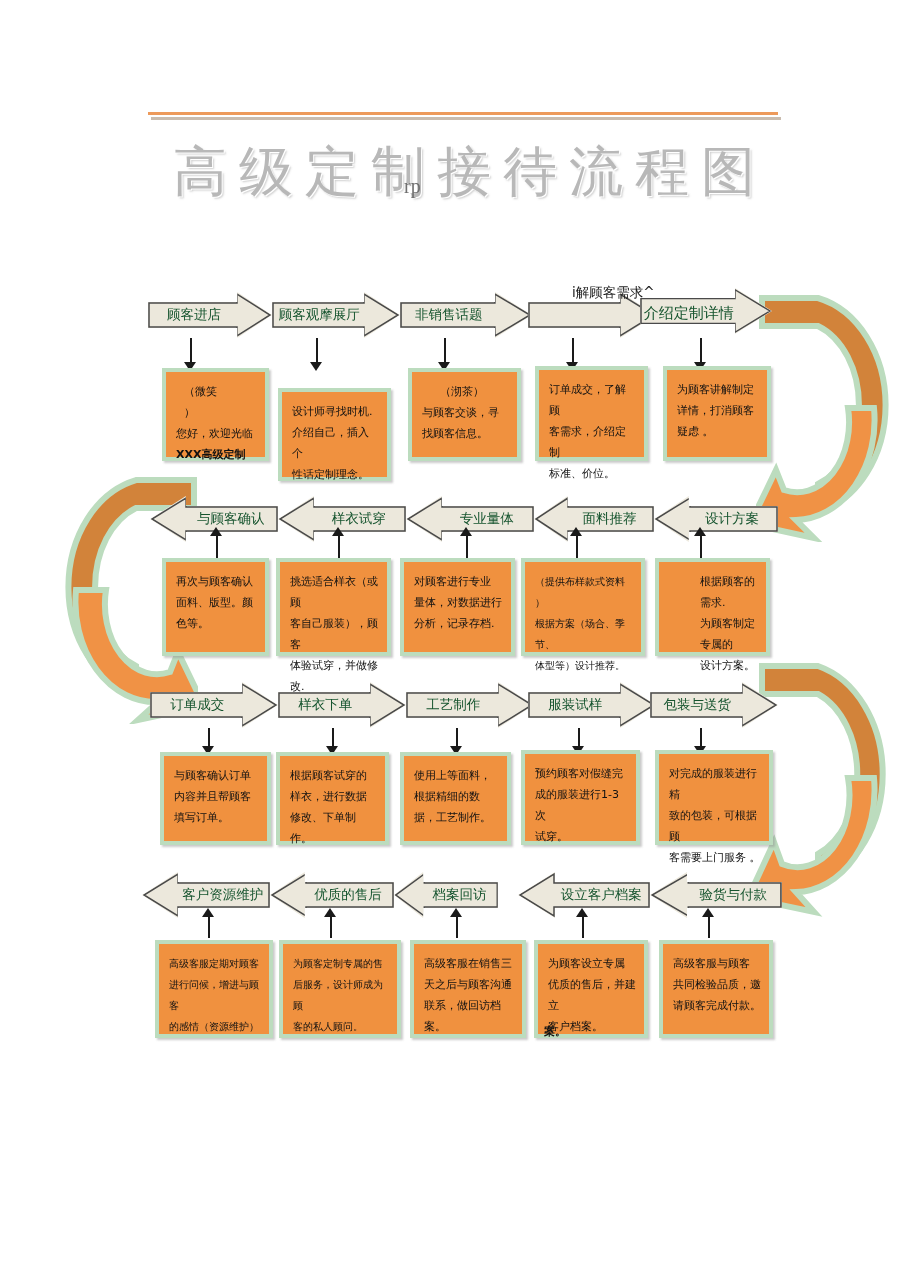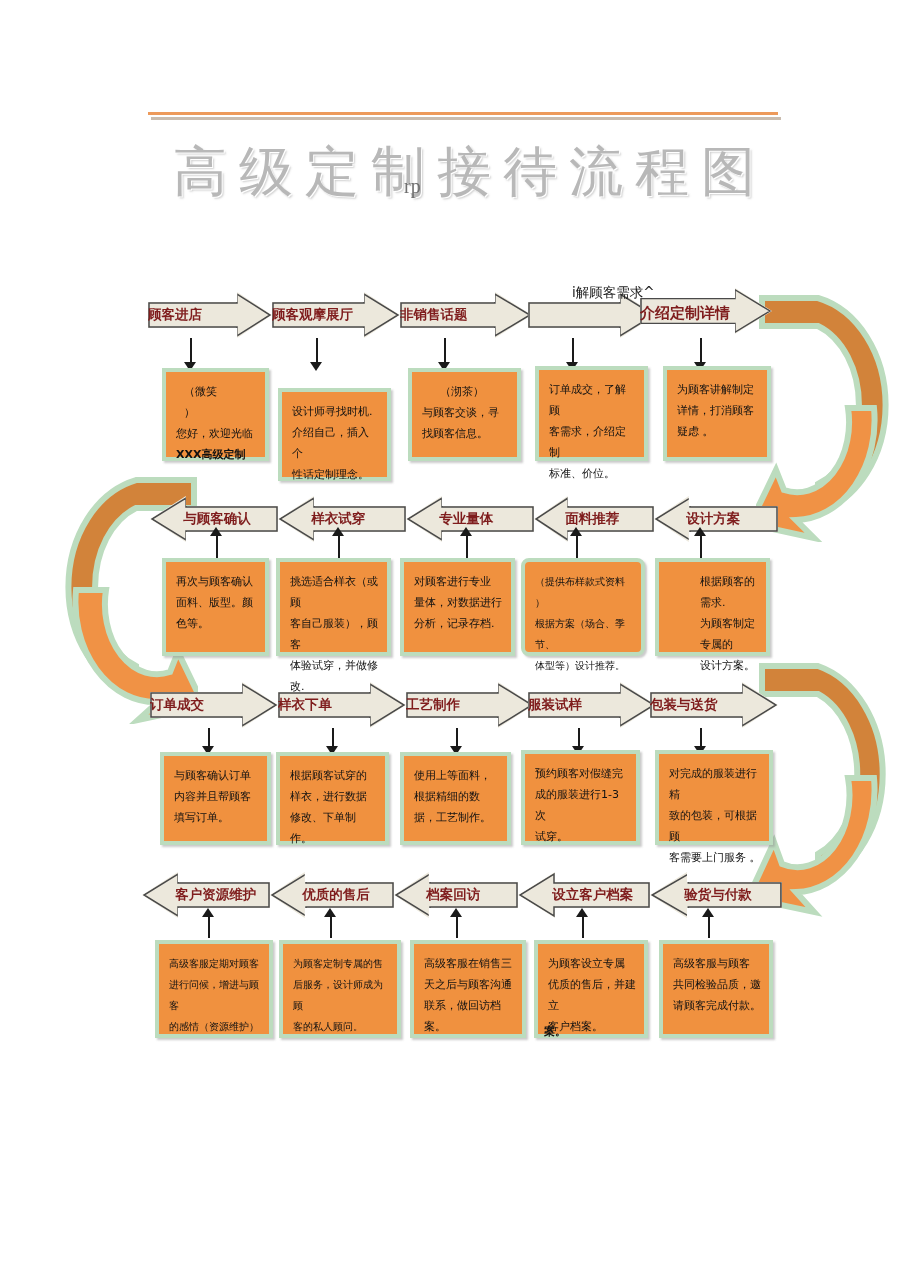--- a/index.html
+++ b/index.html
@@ -11,22 +11,22 @@
   #title-rule-shadow{position:absolute;left:151px;top:117px;width:630px;height:3px;background:#C9BCAF;}
   #page-title{position:absolute;left:150px;top:132px;width:640px;height:80px;
       font-size:54px;letter-spacing:12px;color:#B8B8B8;font-weight:400;
       text-align:center;line-height:80px;white-space:nowrap;
       text-shadow:1px 1px 0 #ffffff, 2px 2px 2px rgba(120,120,120,.35);}
   #title-artifact{position:absolute;left:404px;top:175px;font-size:20px;color:#6f6f6f;
       font-family:"Liberation Serif",serif;}
 
   
   .arrow{position:absolute;height:46px;background:#ECE8DC;border:1px solid #4a4a4a;
-      box-sizing:border-box;font-size:13.5px;color:#7f1d1d;line-height:44px;
-      white-space:nowrap;font-weight:bold;}
+      box-sizing:border-box;font-size:13.5px;color:#14532d;line-height:44px;
+      text-align:center;white-space:nowrap;}
   .arrow.right{clip-path:polygon(0 22%,72% 22%,72% 0,100% 50%,72% 100%,72% 78%,0 78%);
       border:none;}
   .arrow.left{clip-path:polygon(100% 22%,28% 22%,28% 0,0 50%,28% 100%,28% 78%,100% 78%);
       border:none;}
   .arrow .lbl{position:relative;z-index:2;display:block;}
   .arrow.right .lbl{padding-right:26%;}
   .arrow.left  .lbl{padding-left:26%;}
   .arrow svg{position:absolute;left:0;top:0;width:100%;height:100%;z-index:1;}
 
   .arrow-empty .lbl{visibility:hidden;}
@@ -196,21 +196,21 @@
 <div class="note" style="left:276px;top:558px;width:115px;height:98px;">
   <span>挑选适合样衣（或顾</span>
   <span>客自己服装），顾客</span>
   <span>体验试穿，并做修改.</span>
 </div>
 <div class="note" style="left:400px;top:558px;width:115px;height:98px;">
   <span>对顾客进行专业</span>
   <span>量体，对数据进行</span>
   <span>分析，记录存档.</span>
 </div>
-<div class="note" style="left:521px;top:558px;width:124px;height:98px;font-size:10px;border-radius:8px;">
+<div class="note" style="left:521px;top:558px;width:124px;height:98px;font-size:10px;">
   <span>（提供布样款式资料    ）</span>
   <span>根据方案（场合、季节、</span>
   <span>体型等）设计推荐。</span>
 </div>
 <div class="note" style="left:655px;top:558px;width:115px;height:98px;padding-left:41px;">
   <span>根据顾客的需求.</span>
   <span>为顾客制定专属的</span>
   <span>设计方案。</span>
 </div>
 
@@ -287,21 +287,21 @@
       <polygon points="127,11 36,11 36,2 2,23 36,44 36,35 127,35" fill="#ECE8DC" stroke="#4A4A4A" stroke-width="1.5"></polygon>
     </svg>
   <span class="lbl">客户资源维护</span>
 </div>
 <div class="arrow left" style="left:270px;top:872px;width:124px;">
   <svg viewBox="0 0 124 46" preserveAspectRatio="none">
       <polygon points="123,11 36,11 36,2 2,23 36,44 36,35 123,35" fill="#ECE8DC" stroke="#4A4A4A" stroke-width="1.5"></polygon>
     </svg>
   <span class="lbl">优质的售后</span>
 </div>
-<div class="arrow left" style="left:394px;top:872px;width:124px;">
+<div class="arrow left" style="left:394px;top:872px;width:104px;">
   <svg viewBox="0 0 124 46" preserveAspectRatio="none">
       <polygon points="123,11 36,11 36,2 2,23 36,44 36,35 123,35" fill="#ECE8DC" stroke="#4A4A4A" stroke-width="1.5"></polygon>
     </svg>
   <span class="lbl">档案回访</span>
 </div>
 <div class="arrow left" style="left:518px;top:872px;width:132px;">
   <svg viewBox="0 0 132 46" preserveAspectRatio="none">
       <polygon points="131,11 36,11 36,2 2,23 36,44 36,35 131,35" fill="#ECE8DC" stroke="#4A4A4A" stroke-width="1.5"></polygon>
     </svg>
   <span class="lbl">设立客户档案</span>

